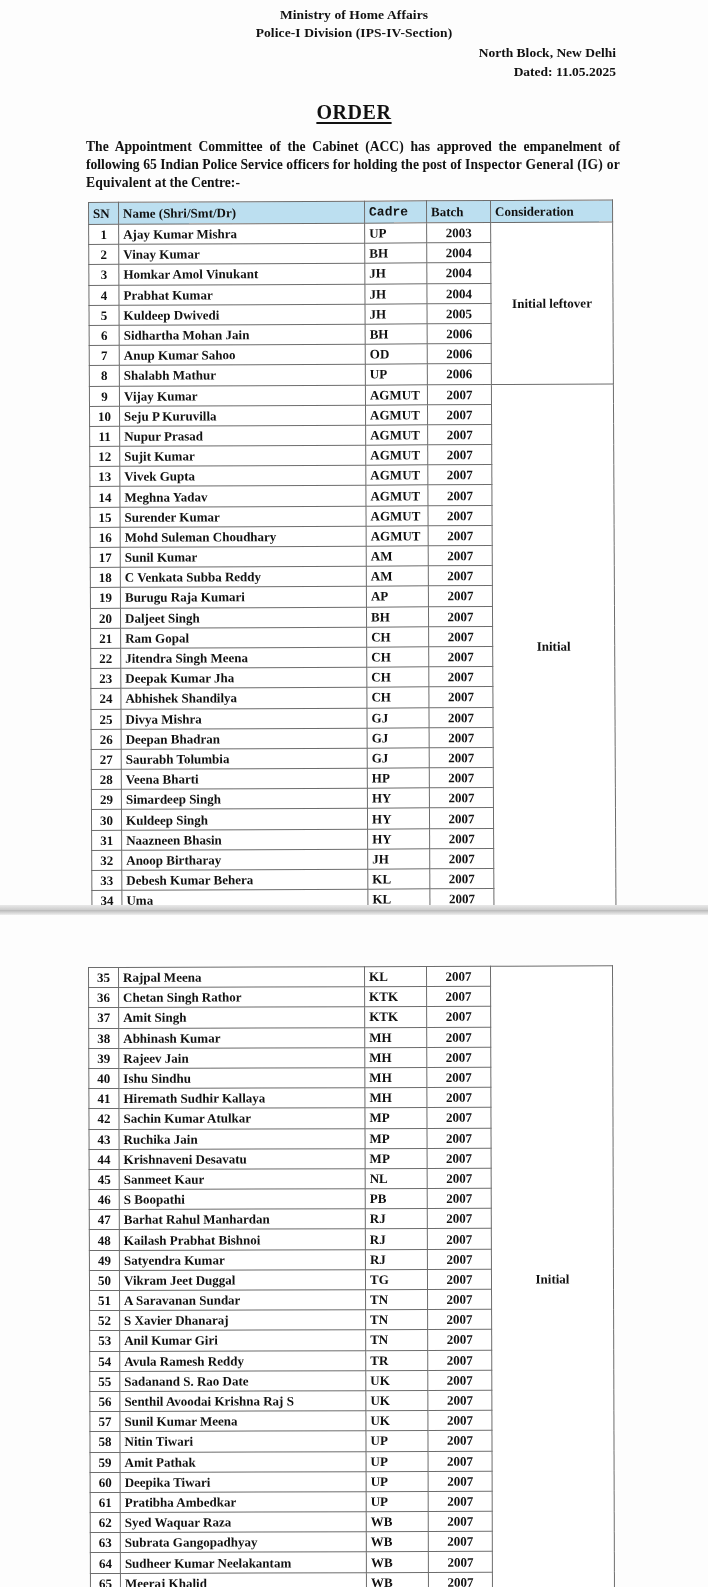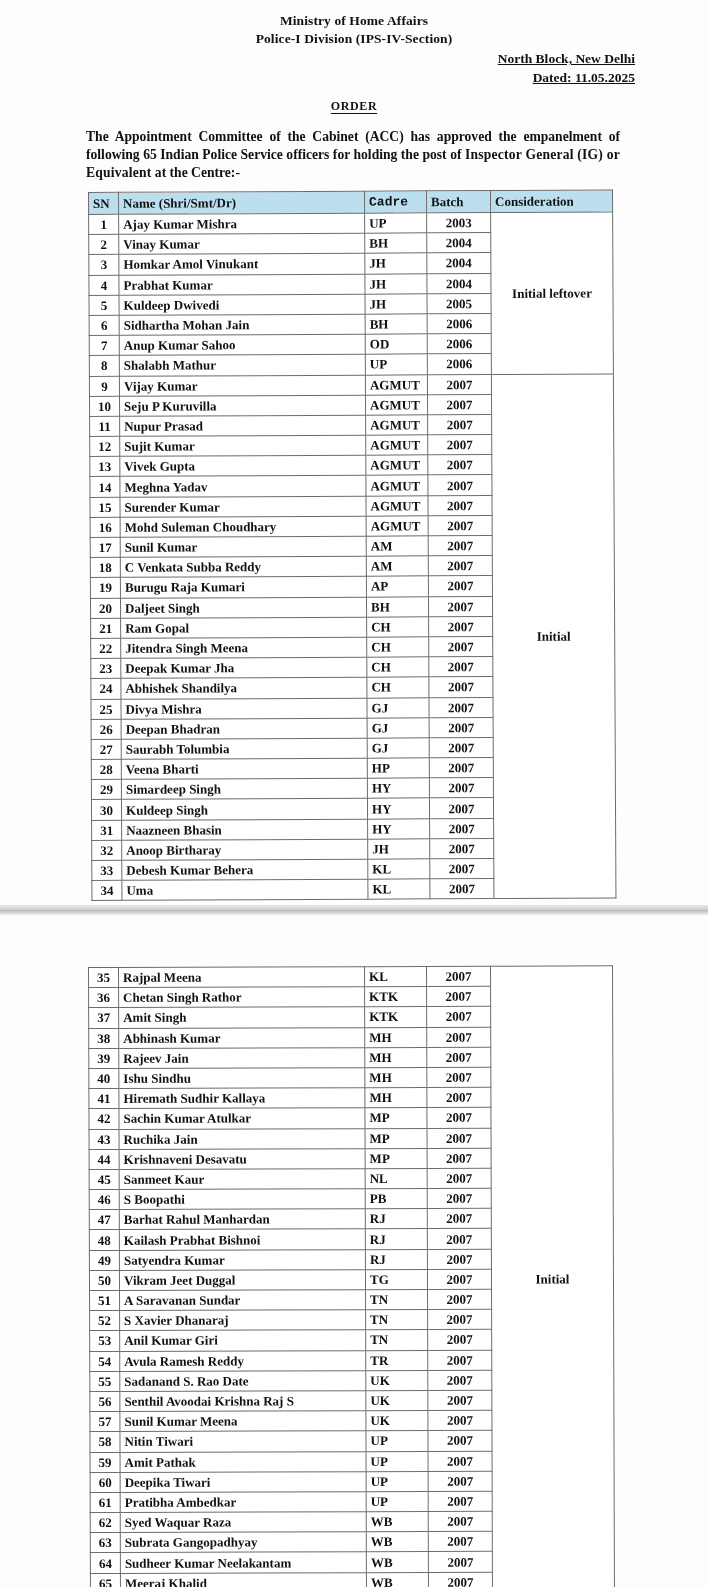--- a/index.html
+++ b/index.html
@@ -22,44 +22,43 @@
   }
   .page-1 { height: 905px; padding: 0; }
   .page-gap {
     height: 10px;
     background: linear-gradient(180deg,#e9e9e9 0%, #cfcfcf 45%, #bdbdbd 55%, #efefef 100%);
   }
   .page-2 { height: 672px; padding: 4px; }
 
   
   .doc-head {
-    padding-top: 12px;
+    padding-top: 6px;
     text-align: center;
     font-weight: bold;
     font-size: 13.5px;
     line-height: 1.35;
     letter-spacing: .1px;
   }
   .doc-head .ministry { display: block; }
   .doc-head .division { display: block; }
   .addr-block {
     margin-top: 2px;
     text-align: right;
-    padding-right: 73px;
+    padding-right: 92px;
     font-weight: bold;
     font-size: 13.5px;
     line-height: 1.35;
-    text-decoration: underline;
   }
   .addr-block span { display: block; }
   .order-title {
-    margin-top: 12px;
+    margin-top: 20px;
     text-align: center;
     font-weight: bold;
-    font-size: 12px;
+    font-size: 20px;
     letter-spacing: .6px;
     text-decoration: underline;
     text-underline-offset: 3px;
   }
   .intro-para {
     margin: 14px 88px 0 86px;
     font-size: 13.6px;
     line-height: 1.33;
     text-align: justify;
     font-weight: bold;

